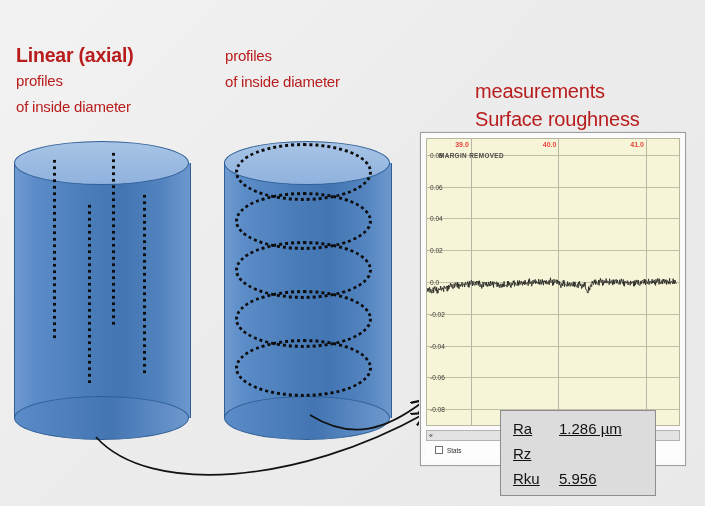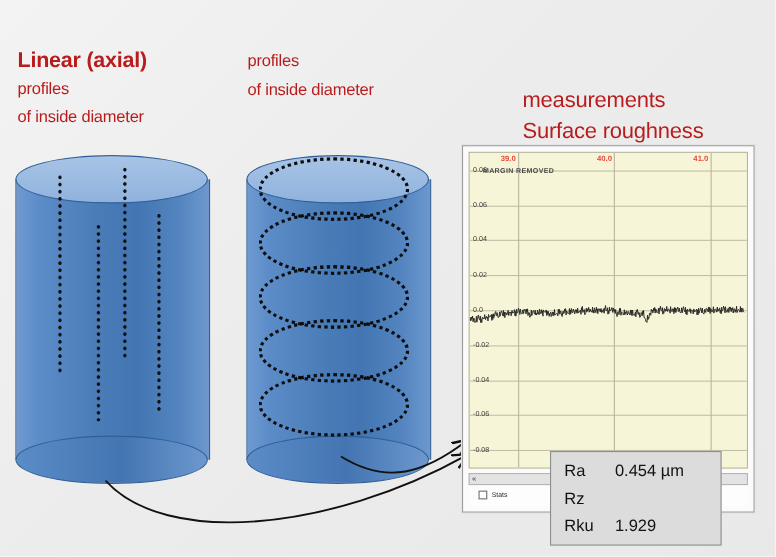--- a/index.html
+++ b/index.html
@@ -66,21 +66,21 @@
     border:1px solid #b4b4b4;box-sizing:border-box;}
   #scroll-left{position:absolute;left:2px;top:1px;font-size:7px;color:#333;line-height:8px;}
   #stats-row{position:absolute;left:9px;top:16px;display:flex;align-items:center;gap:4px;}
   #stats-box{width:6px;height:6px;border:1px solid #707070;background:#fff;}
   #stats-label{font-size:6.3px;color:#2b2b2b;}
 
   
   #results{position:absolute;left:500px;top:410px;width:156px;height:86px;
     background:#dcdcdc;border:1px solid #8e8e8e;box-sizing:border-box;
     display:flex;flex-direction:column;justify-content:center;padding-left:12px;}
-  #results .r{display:flex;align-items:baseline;font-size:15px;color:#121212;line-height:25px;}
+  #results .r{display:flex;align-items:baseline;font-size:15px;color:#121212;line-height:25px;text-decoration:underline;}
   #results .k{width:46px;}
   #results .v{white-space:pre;}
 </style>
 </head>
 <body>
 
 <div class="stage">
 
   <div class="hd" id="head-linear">
     <div class="b">Linear (axial)</div>
@@ -178,24 +178,24 @@
       <div id="stats-row">
         <span id="stats-box"></span>
         <span id="stats-label">Stats</span>
       </div>
     </div>
   </div>
 
   <div id="results">
       <div class="r">
         <span class="k">Ra</span>
-        <span class="v">0.454 µm</span>
+        <span class="v">1.286 µm</span>
       </div>
       <div class="r">
         <span class="k">Rz</span>
       </div>
       <div class="r">
         <span class="k">Rku</span>
-        <span class="v">1.929</span>
+        <span class="v">5.956</span>
       </div>
     </div>
 
 </div>
 
 </body></html>

